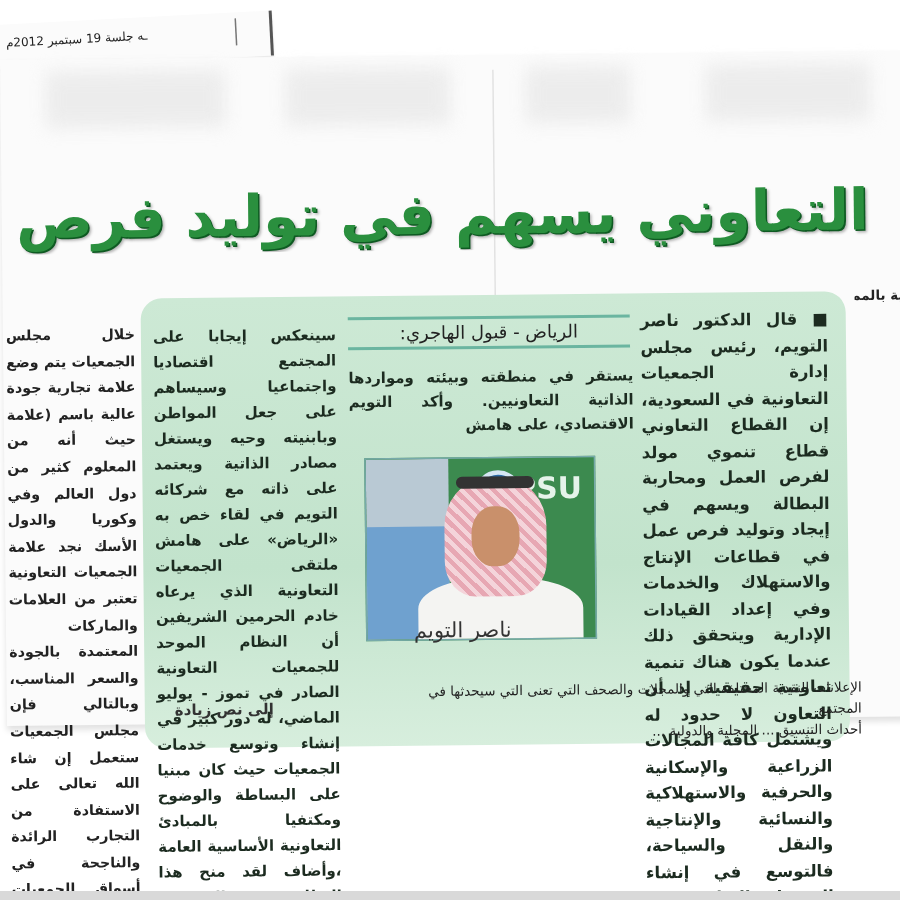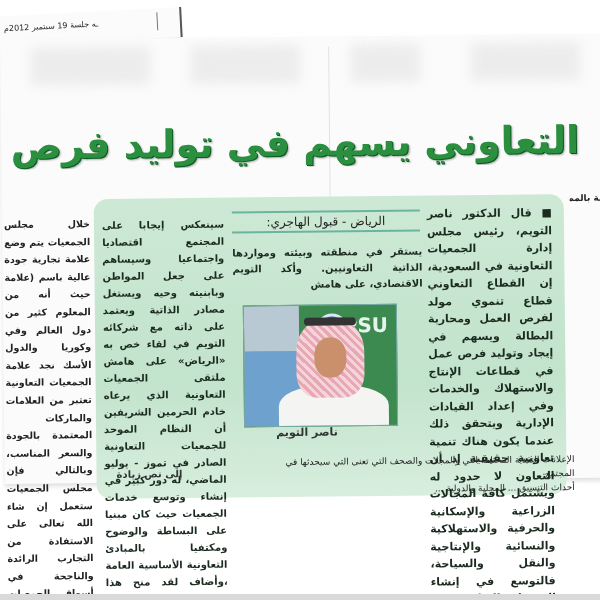--- a/index.html
+++ b/index.html
@@ -53,21 +53,21 @@
       background:#3c8a4f; overflow:hidden; border:1px solid #7aa;
     }
     .photo .wall { position:absolute; left:0; top:0; width:55px; height:120px; background:#b9c9d4; }
     .photo .blue { position:absolute; left:0; top:45px; width:55px; height:75px; background:#6fa1cf; }
     .photo .logo { position:absolute; right:8px; top:8px; font-size:20px; font-weight:bold; color:#e5f3ea; }
     .photo .circle { position:absolute; right:48px; top:8px; width:26px; height:26px; border-radius:50%; background:#2c6aa7; border:3px solid #d6e6f3; }
     .photo .ghutra { position:absolute; left:52px; top:14px; width:68px; height:78px; border-radius:40% 40% 30% 30%; background:repeating-linear-gradient(45deg,#e7a7b3 0 3px,#f4d4da 3px 6px); }
     .photo .face { position:absolute; left:70px; top:32px; width:32px; height:40px; border-radius:45%; background:#c9906b; }
     .photo .thobe { position:absolute; left:34px; top:80px; width:110px; height:50px; border-radius:40% 40% 0 0; background:#f4f4f2; }
     .photo .igal { position:absolute; left:60px; top:12px; width:52px; height:8px; border-radius:4px; background:#333; }
-    .caption { position:absolute; left:180px; top:229px; font-size:11px; color:#333; direction:rtl;font-weight:bold; }
+    .caption { position:absolute; left:180px; top:216px; font-size:14px; color:#333; direction:rtl; }
     
     .outer-left { left:2px; top:176px; width:86px; font-size:9.5px; line-height:17.6px; color:#222; direction:rtl; }
     .outer-right { left:568px; top:156px; width:36px; font-size:9px; line-height:16px; color:#222; overflow:hidden; direction:rtl; white-space:nowrap; }
     .bottom-lines { position:absolute; left:270px; top:418px; width:300px; direction:rtl; font-size:9px; color:#222; line-height:14px; }
   </style>
 </head>
 <body>
 
 <div class="top-clip">
   <span class="top-clip-text">ـه جلسة 19 سبتمبر 2012م</span>

